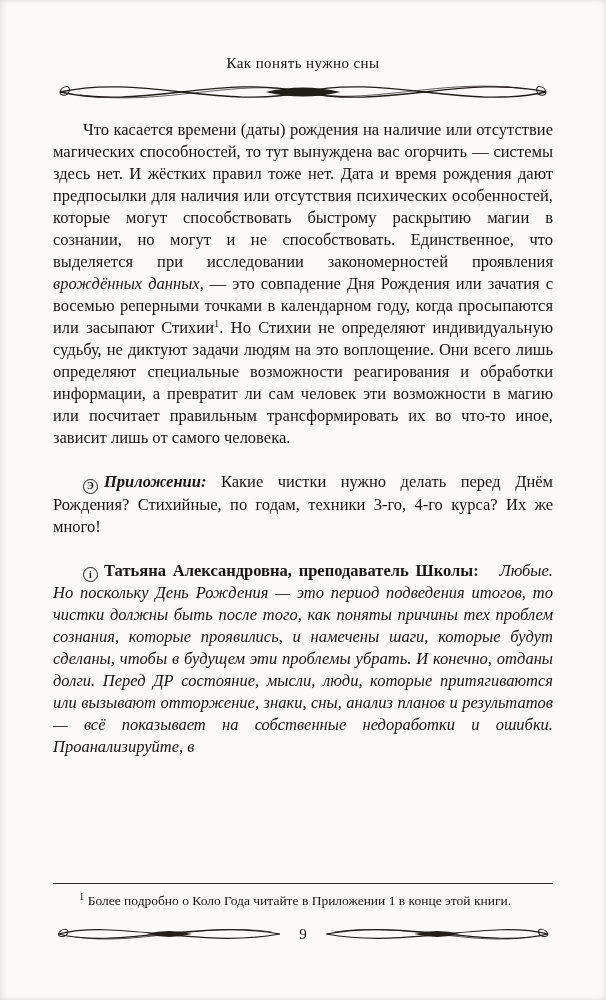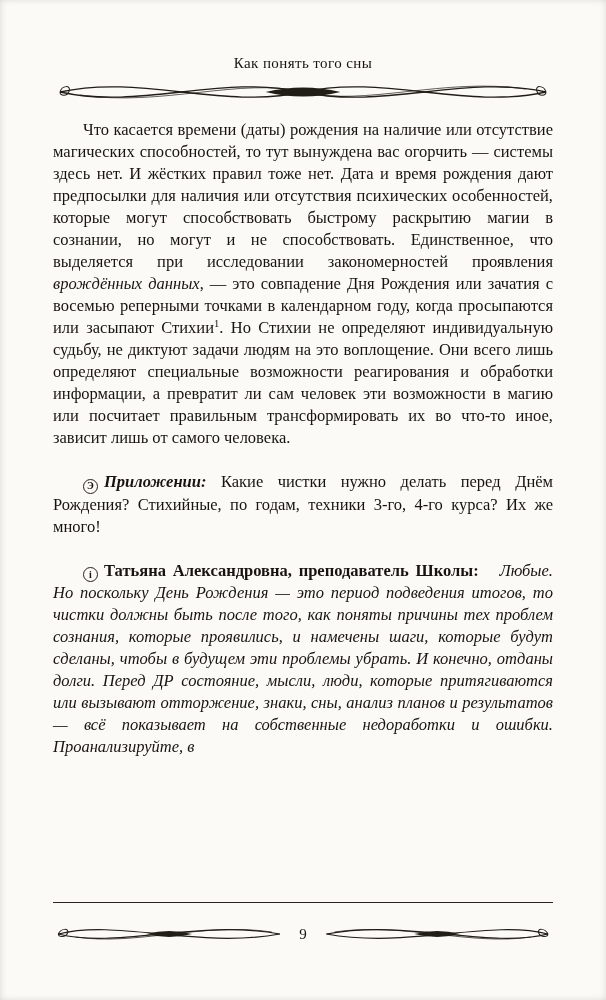--- a/index.html
+++ b/index.html
@@ -82,21 +82,21 @@
   }
   .page-footer .flourish { flex:1 1 auto; height:20px; min-width:0; }
   .page-footer .flourish.right { transform:scaleX(-1); }
   .page-number { font-size:15px; line-height:1; padding:0 2px; }
 </style>
 </head>
 <body>
 
 <div class="page">
 
-  <div class="running-header">Как понять того сны</div>
+  <div class="running-header">Как понять нужно сны</div>
 
   <div class="ornament-top">
     <svg viewBox="0 0 490 22" preserveAspectRatio="none">
       <path d="M5 11 C85 -7 165 29 245 11 C325 -7 405 29 485 11" fill="none" stroke="#211d17" stroke-width="1.3"></path>
       <path d="M5 11 C85 29 165 -7 245 11 C325 29 405 -7 485 11" fill="none" stroke="#211d17" stroke-width="1.3"></path>
       <path d="M25 14 C105 26 185 -4 245 11 C305 26 385 -4 465 8" fill="none" stroke="#211d17" stroke-width="0.7"></path>
       <path d="M5 11 c2 -7 11 -7 9 -1 c-2 6 -9 5 -9 1 Z" fill="none" stroke="#211d17" stroke-width="1"></path>
       <path d="M485 11 c-2 -7 -11 -7 -9 -1 c2 6 9 5 9 1 Z" fill="none" stroke="#211d17" stroke-width="1"></path>
       <path d="M208 11 Q245 2 282 11 Q245 20 208 11 Z" fill="#211d17"></path>
     </svg>
@@ -107,20 +107,21 @@
     <p class="para"><span>Что касается времени (даты) рождения на наличие или отсутствие магических способностей, то тут вынуждена вас огорчить — системы здесь нет. И жёстких правил тоже нет. Дата и время рождения дают предпосылки для наличия или отсутствия психических особенностей, которые могут способствовать быстрому раскрытию магии в сознании, но могут и не способствовать. Единственное, что выделяется при исследовании закономерностей проявления </span><i>врождённых данных</i><span>, — это совпадение Дня Рождения или зачатия с восемью реперными точками в календарном году, когда просыпаются или засыпают Стихии</span><sup class="fnref">1</sup><span>. Но Стихии не определяют индивидуальную судьбу, не диктуют задачи людям на это воплощение. Они всего лишь определяют специальные возможности реагирования и обработки информации, а превратит ли сам человек эти возможности в магию или посчитает правильным трансформировать их во что-то иное, зависит лишь от самого человека.</span></p>
 
     <p class="para question"><span class="marker">Э</span><b class="q-speaker">Приложении:</b><span> Какие чистки нужно делать перед Днём Рождения? Стихийные, по годам, техники 3-го, 4-го курса? Их же много!</span></p>
 
     <p class="para answer"><span class="marker">i</span><b class="a-speaker">Татьяна Александровна, преподаватель Школы:</b><span class="a-text"> Любые. Но поскольку День Рождения — это период подведения итогов, то чистки должны быть после того, как поняты причины тех проблем сознания, которые проявились, и намечены шаги, которые будут сделаны, чтобы в будущем эти проблемы убрать. И конечно, отданы долги. Перед ДР состояние, мысли, люди, которые притягиваются или вызывают отторжение, знаки, сны, анализ планов и результатов — всё показывает на собственные недоработки и ошибки. Проанализируйте, в</span></p>
 
   </div>
 
   <div class="footnote-area">
     <div class="footnote-rule"></div>
+    <p class="footnote"><sup class="fnref">1</sup><span> Более подробно о Коло Года читайте в Приложении 1 в конце этой книги.</span></p>
   </div>
 
   <div class="page-footer">
     <svg class="flourish left" viewBox="0 0 200 20" preserveAspectRatio="none">
       <path d="M3 10 C55 -5 125 25 197 10" fill="none" stroke="#211d17" stroke-width="1.2"></path>
       <path d="M3 10 C55 25 125 -5 197 10" fill="none" stroke="#211d17" stroke-width="1.2"></path>
       <path d="M18 13 C70 22 130 -2 190 8" fill="none" stroke="#211d17" stroke-width="0.7"></path>
       <path d="M3 10 c2 -6 10 -6 8 -1 c-2 5 -8 4 -8 1 Z" fill="none" stroke="#211d17" stroke-width="1"></path>
       <path d="M80 10 Q100 4 120 10 Q100 16 80 10 Z" fill="#211d17"></path>
     </svg>

